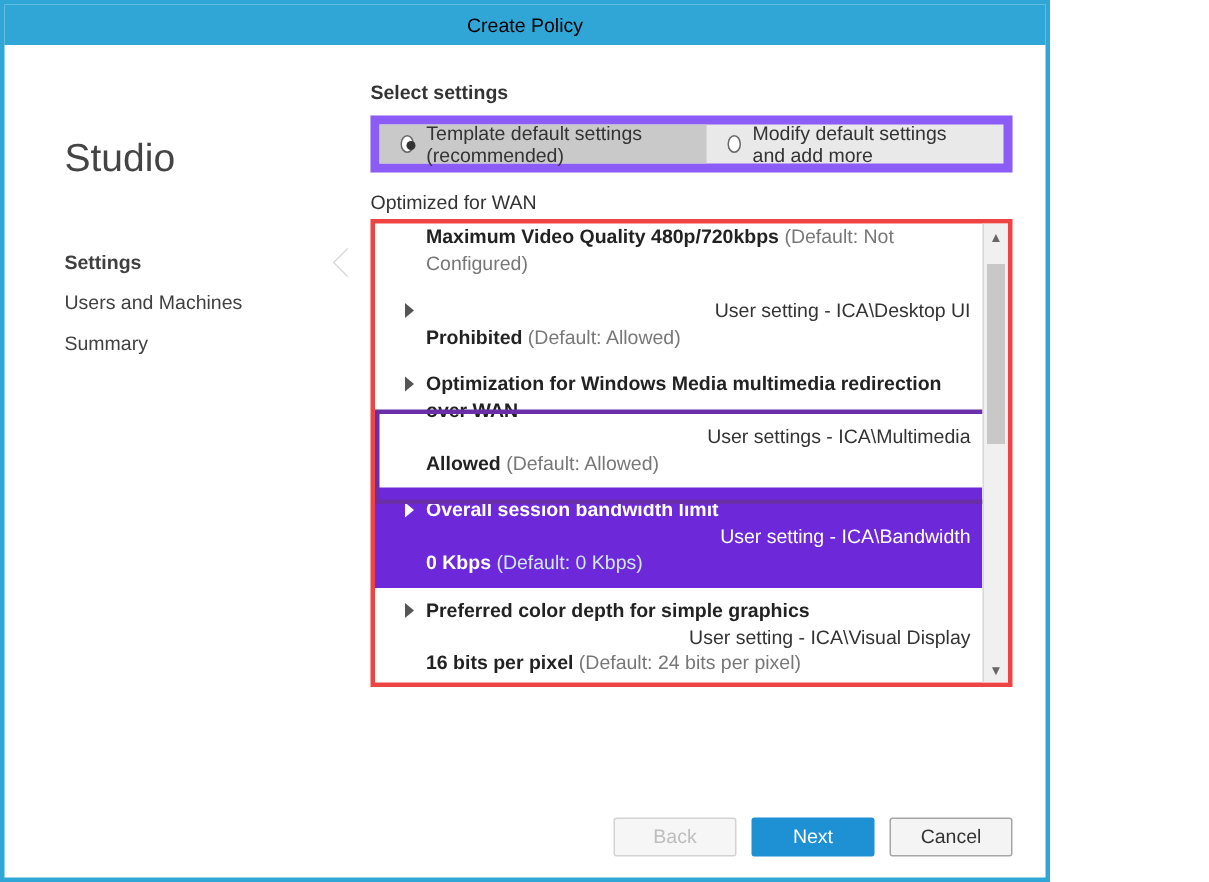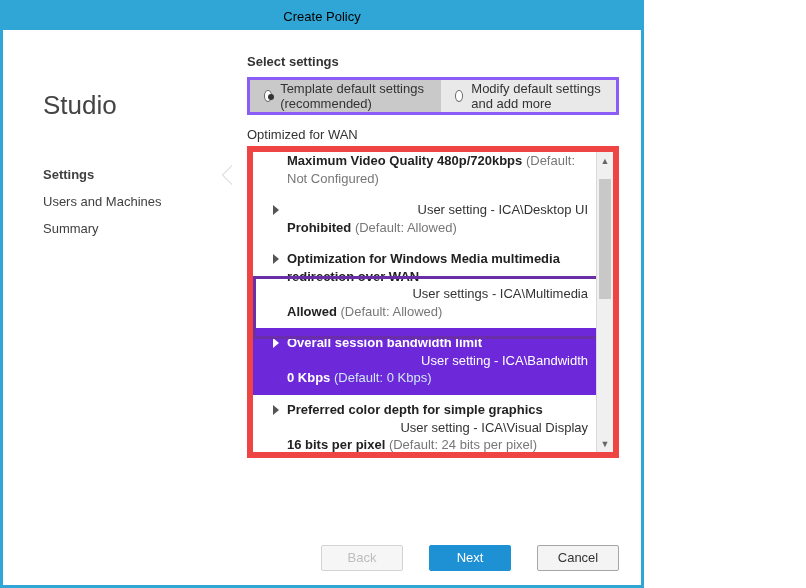--- a/index.html
+++ b/index.html
@@ -1,18 +1,18 @@
 <!DOCTYPE html>
 <html><head>
 <meta charset="utf-8">
 <style>
   * { box-sizing: border-box; margin: 0; padding: 0; font-family: "Segoe UI", Tahoma, sans-serif; }
   body { background: #fff; }
   .window {
-    width: 644px; height: 588px;
+    width: 700px; height: 588px;
     border: 3px solid #2fa6d6;
     background: #fff;
     position: relative;
   }
   .titlebar {
     height: 27px;
     background: #2fa6d6;
     color: #000;
     display: flex; align-items: center; justify-content: center;
     font-size: 13px;
@@ -60,21 +60,21 @@
     font-size: 13px;
     color: #333;
     margin-bottom: 8px;
     font-weight: bold;
   }
   .radio-row {
     background: #e9e9e9;
     height: 38px;
     display: flex;
     align-items: stretch;
-    border: 3px solid #8b5cf6;
+    border: 6px solid #8b5cf6;
     margin-bottom: 12px;
   }
   .radio-opt {
     display: flex;
     align-items: center;
     padding: 0 14px;
     font-size: 13px;
     color: #333;
     cursor: pointer;
     gap: 8px;
@@ -95,21 +95,21 @@
     width: 6px; height: 6px; border-radius: 50%;
     background: #333;
     top: 2.5px; left: 2.5px;
   }
   .group-label {
     font-size: 13px;
     color: #333;
     margin-bottom: 4px;
   }
   .list-box {
-    border: 6px solid #ef4444;
+    border: 3px solid #ef4444;
     height: 312px;
     position: relative;
     overflow: hidden;
   }
   .list-inner {
     position: absolute;
     top: 0; left: 0; right: 17px; bottom: 0;
     overflow: hidden;
   }
   .scrollbar {
@@ -186,21 +186,20 @@
   }
   .btn {
     min-width: 82px;
     height: 26px;
     border: 1px solid #a6a6a6;
     background: #f4f4f4;
     font-size: 13px;
     color: #333;
     cursor: pointer;
     border-radius: 2px;
-    margin-left: 16px;
   }
   .btn.disabled {
     color: #bdbdbd;
     background: #f6f6f6;
     border-color: #d3d3d3;
     cursor: default;
   }
   .btn.primary {
     background: #1e90d4;
     border-color: #1e90d4;

